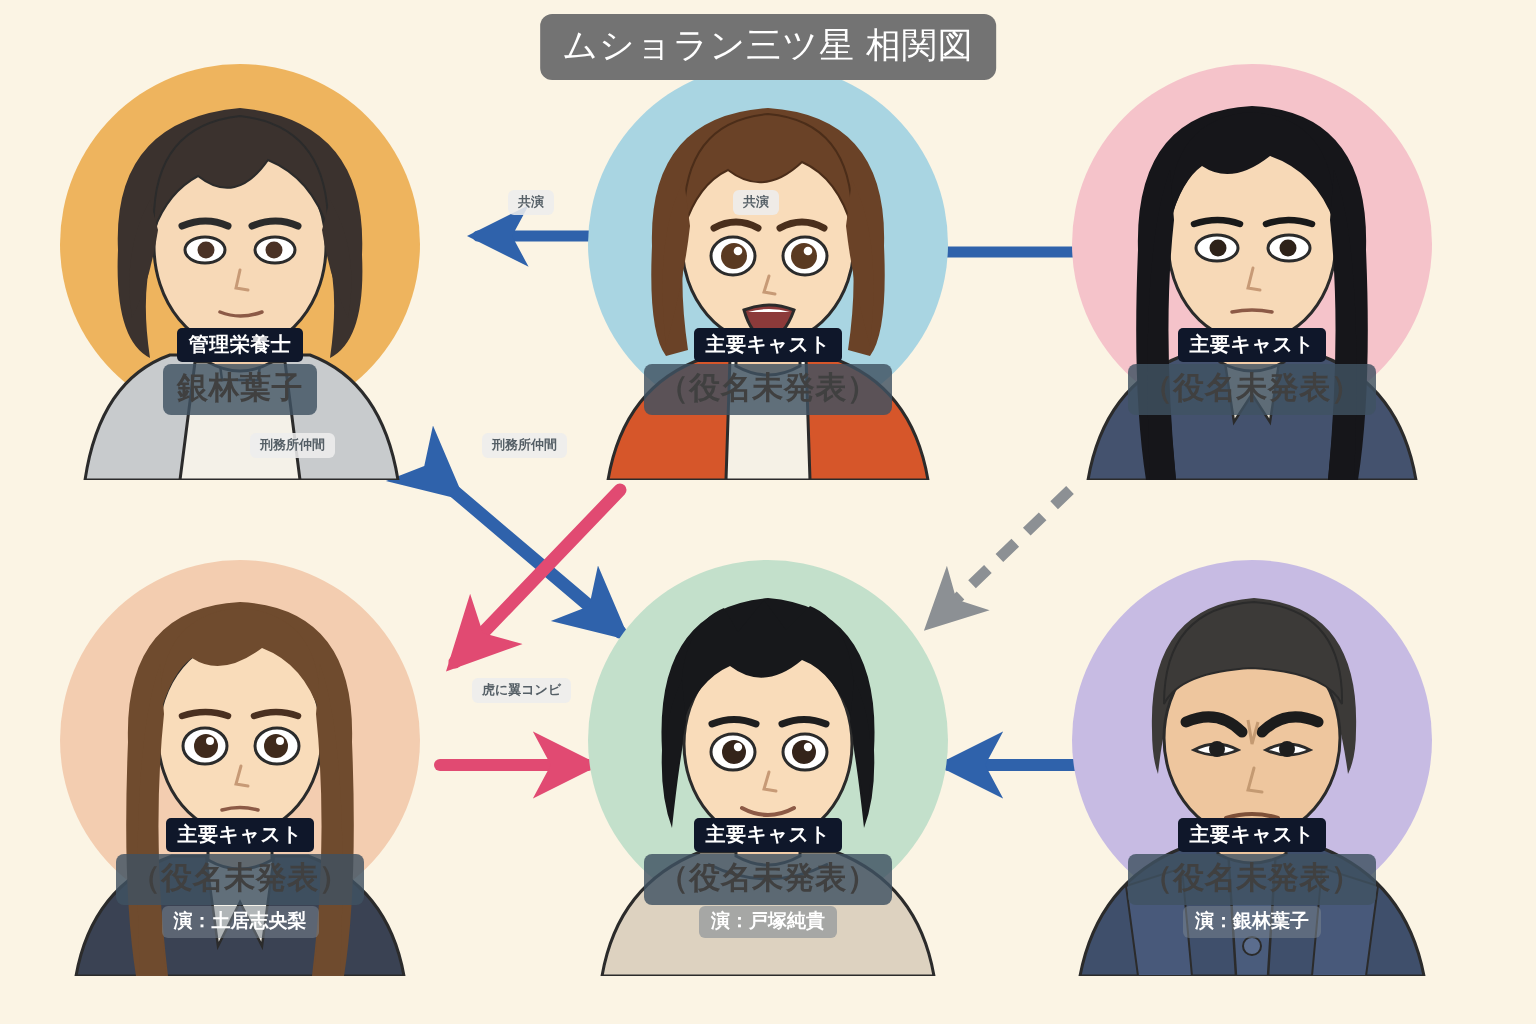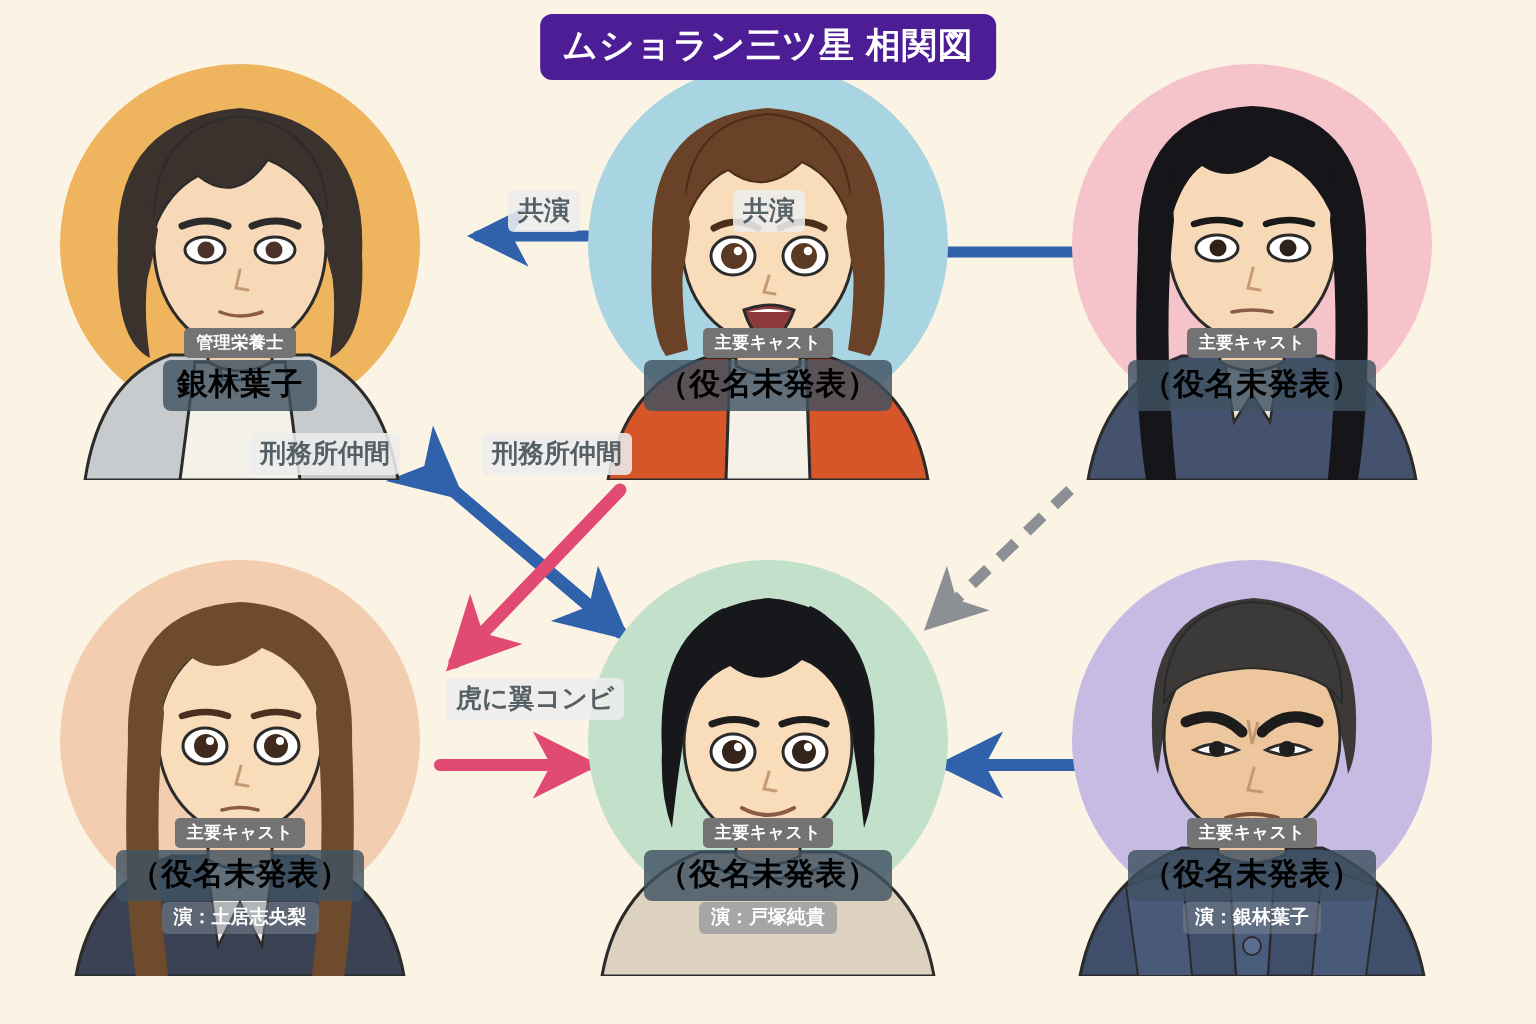--- a/index.html
+++ b/index.html
@@ -7,62 +7,62 @@
   body {
     font-family:"Liberation Sans","DejaVu Sans",sans-serif;
     background:#fbf4e4;
     position:relative;
   }
   #stage { position:absolute; inset:0; background:#fbf4e4; }
 
   
   .title-box{
     position:absolute; left:50%; top:14px; transform:translateX(-50%);
-    background:#4c1d95; color:#ffffff;
+    background:#737373; color:#ffffff;
     padding:8px 22px 11px 22px; border-radius:12px;
-    font-size:35px; font-weight:700; letter-spacing:1px;
+    font-size:35px; font-weight:400; letter-spacing:1px;
     white-space:nowrap; z-index:60;
   }
 
   
   .node{ position:absolute; width:420px; height:430px; z-index:20; }
   .disc{
     position:absolute; left:50%; top:14px; transform:translateX(-50%);
     width:360px; height:360px; border-radius:50%;
   }
   .portrait{ position:absolute; left:0; top:0; width:420px; height:430px; }
 
   
   .caption{
     position:absolute; left:50%; transform:translateX(-50%);
     width:330px; text-align:center; z-index:40;
   }
   .badge{
-    display:inline-block; background:#737373; color:#fff;
-    font-size:17px; font-weight:700; padding:3px 12px 4px 12px;
+    display:inline-block; background:#0f172a; color:#fff;
+    font-size:20px; font-weight:700; padding:3px 12px 4px 12px;
     border-radius:5px; letter-spacing:.5px; white-space:nowrap;
   }
   .rolename{
     display:inline-block; margin-top:2px;
-    background:rgba(63,82,98,.82); color:#000000;
+    background:rgba(63,82,98,.82); color:#404040;
     font-size:31px; font-weight:700; padding:3px 14px 6px 14px;
     border-radius:8px; white-space:nowrap; letter-spacing:.5px;
   }
   .actor{
     display:inline-block; margin-top:1px;
     background:rgba(120,132,142,.55); color:#ffffff;
     font-size:19px; font-weight:700; padding:2px 12px 4px 12px;
     border-radius:6px; white-space:nowrap;
   }
 
   
   .edge-label{
     position:absolute; z-index:50;
     background:rgba(237,237,237,.88); color:#555f66;
-    font-size:26px; font-weight:700; padding:3px 10px 4px 10px;
+    font-size:13px; font-weight:700; padding:3px 10px 4px 10px;
     border-radius:6px; white-space:nowrap;
   }
 
   svg.edges{ position:absolute; inset:0; width:1536px; height:1024px; z-index:10; }
 </style>
 </head>
 <body>
 
 <div id="stage">
 
@@ -102,21 +102,21 @@
 
     <line x1="440" y1="765" x2="588" y2="765" stroke="#e14a72" stroke-width="12" stroke-linecap="round" marker-end="url(#ah-pink2)"></line>
 
     <line x1="1090" y1="765" x2="948" y2="765" stroke="#2f62ab" stroke-width="12" stroke-linecap="round" marker-end="url(#ah-blue)"></line>
   </svg>
 
   <div class="edge-label" style="left:508px; top:190px;">共演</div>
   <div class="edge-label" style="left:733px; top:190px;">共演</div>
   <div class="edge-label" style="left:250px; top:433px;">刑務所仲間</div>
   <div class="edge-label" style="left:482px; top:433px;">刑務所仲間</div>
-  <div class="edge-label" style="left:446px; top:678px;">虎に翼コンビ</div>
+  <div class="edge-label" style="left:472px; top:678px;">虎に翼コンビ</div>
 
   <div class="node" style="left:30px; top:50px;">
     <div class="disc" style="background:#eeb45e;"></div>
     <svg class="portrait" viewBox="0 0 420 430">
       <defs>
           <clipPath id="clipA">
             <rect x="0" y="0" width="420" height="430"></rect>
           </clipPath>
         </defs>
       <g clip-path="url(#clipA)">

